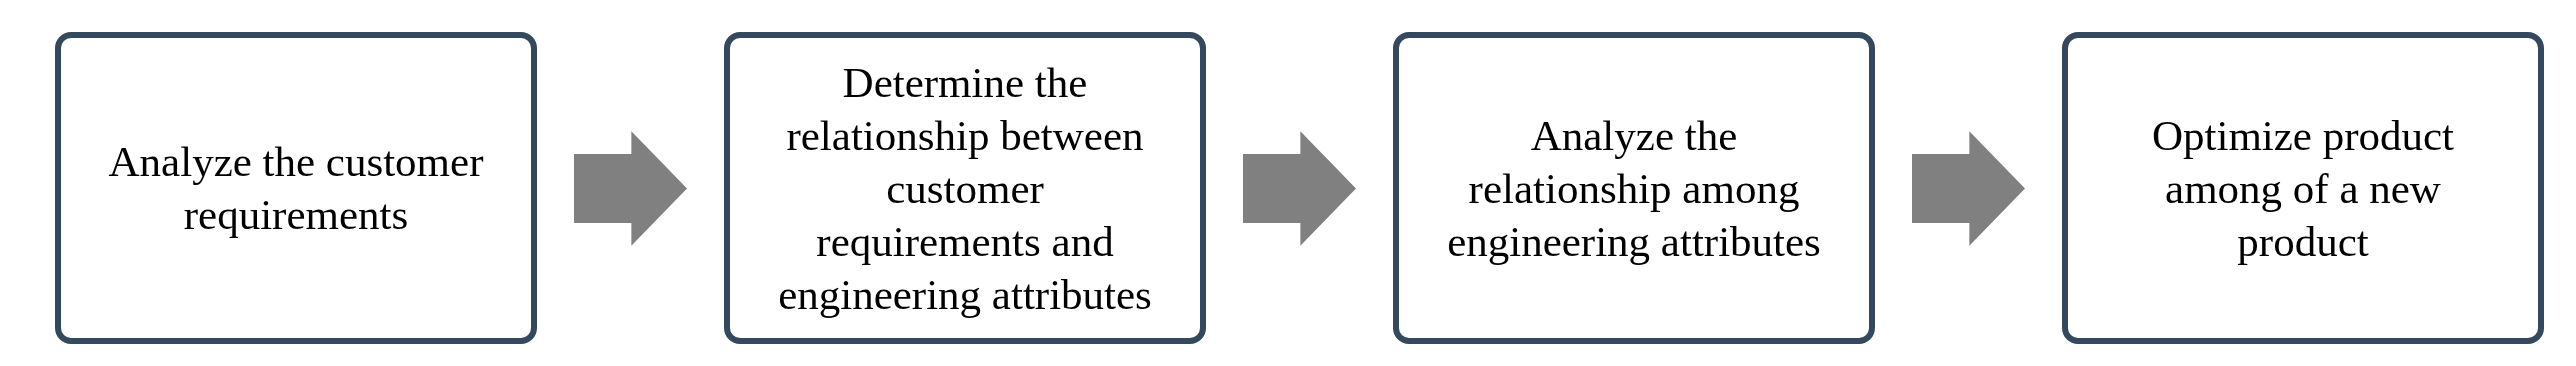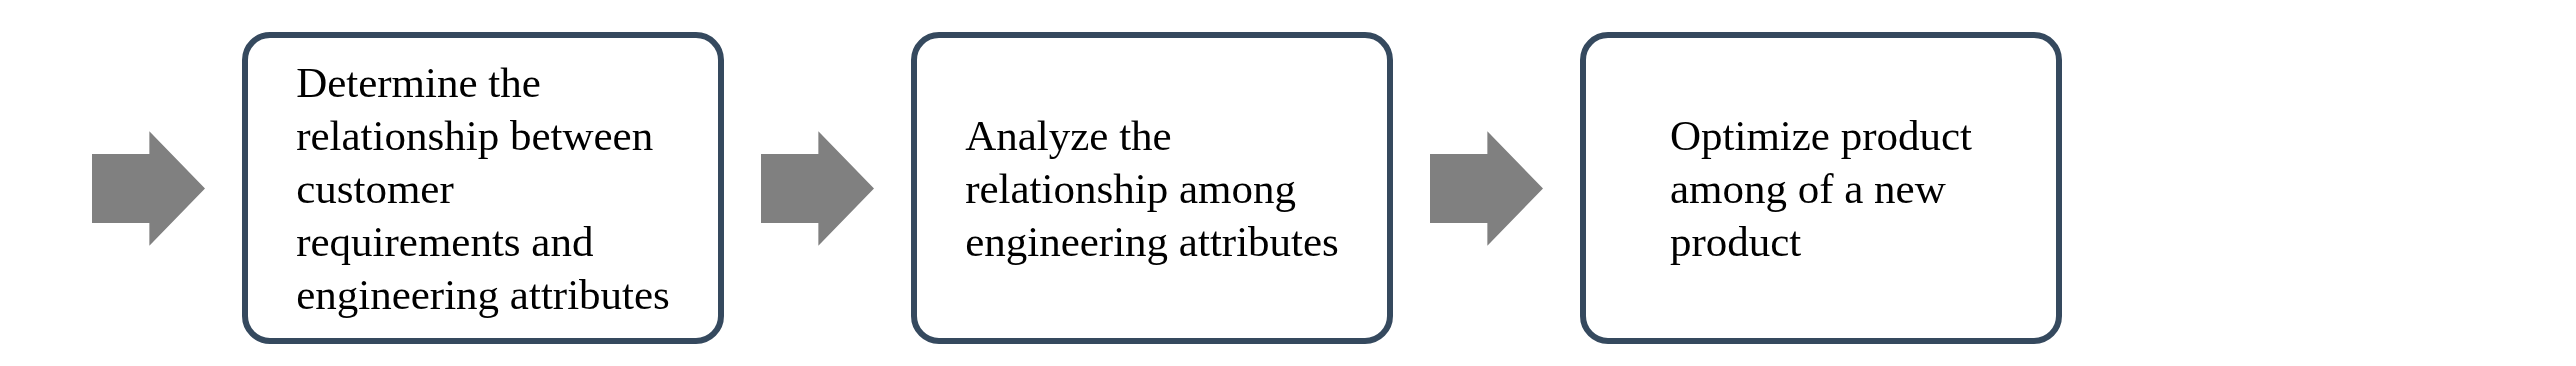--- a/index.html
+++ b/index.html
@@ -21,25 +21,26 @@
     padding-right: 27.6px;
   }
   .step-box {
     position: relative;
     top: 5.2px;
     flex: 0 0 auto;
     box-sizing: border-box;
     width: 482px;
     height: 312px;
     border: 6.9px solid #35495e;
-    border-radius: 28px;
+    border-radius: 16px;
     background: #ffffff;
     display: flex;
     align-items: center;
     justify-content: center;
+    text-align: center;
   }
   .step-label {
     display: block;
     white-space: pre-line;
     font-size: 43px;
     line-height: 53px;
     color: #000000;
     padding: 0 10.3px;
   }
   .arrow {
@@ -53,20 +54,24 @@
   .arrow polygon {
     fill: #808080;
     stroke: none;
   }
 </style>
 </head>
 <body>
 
 <div class="flow">
 
+  <div class="step-box">
+    <span class="step-label">Analyze the customer
+requirements</span>
+  </div>
 
   <svg class="arrow" viewBox="0 0 197 200" aria-hidden="true">
     <polygon points="0,40 100,40 100,0 197,100 100,200 100,160 0,160"></polygon>
   </svg>
 
   <div class="step-box">
     <span class="step-label">Determine the
 relationship between
 customer
 requirements and

